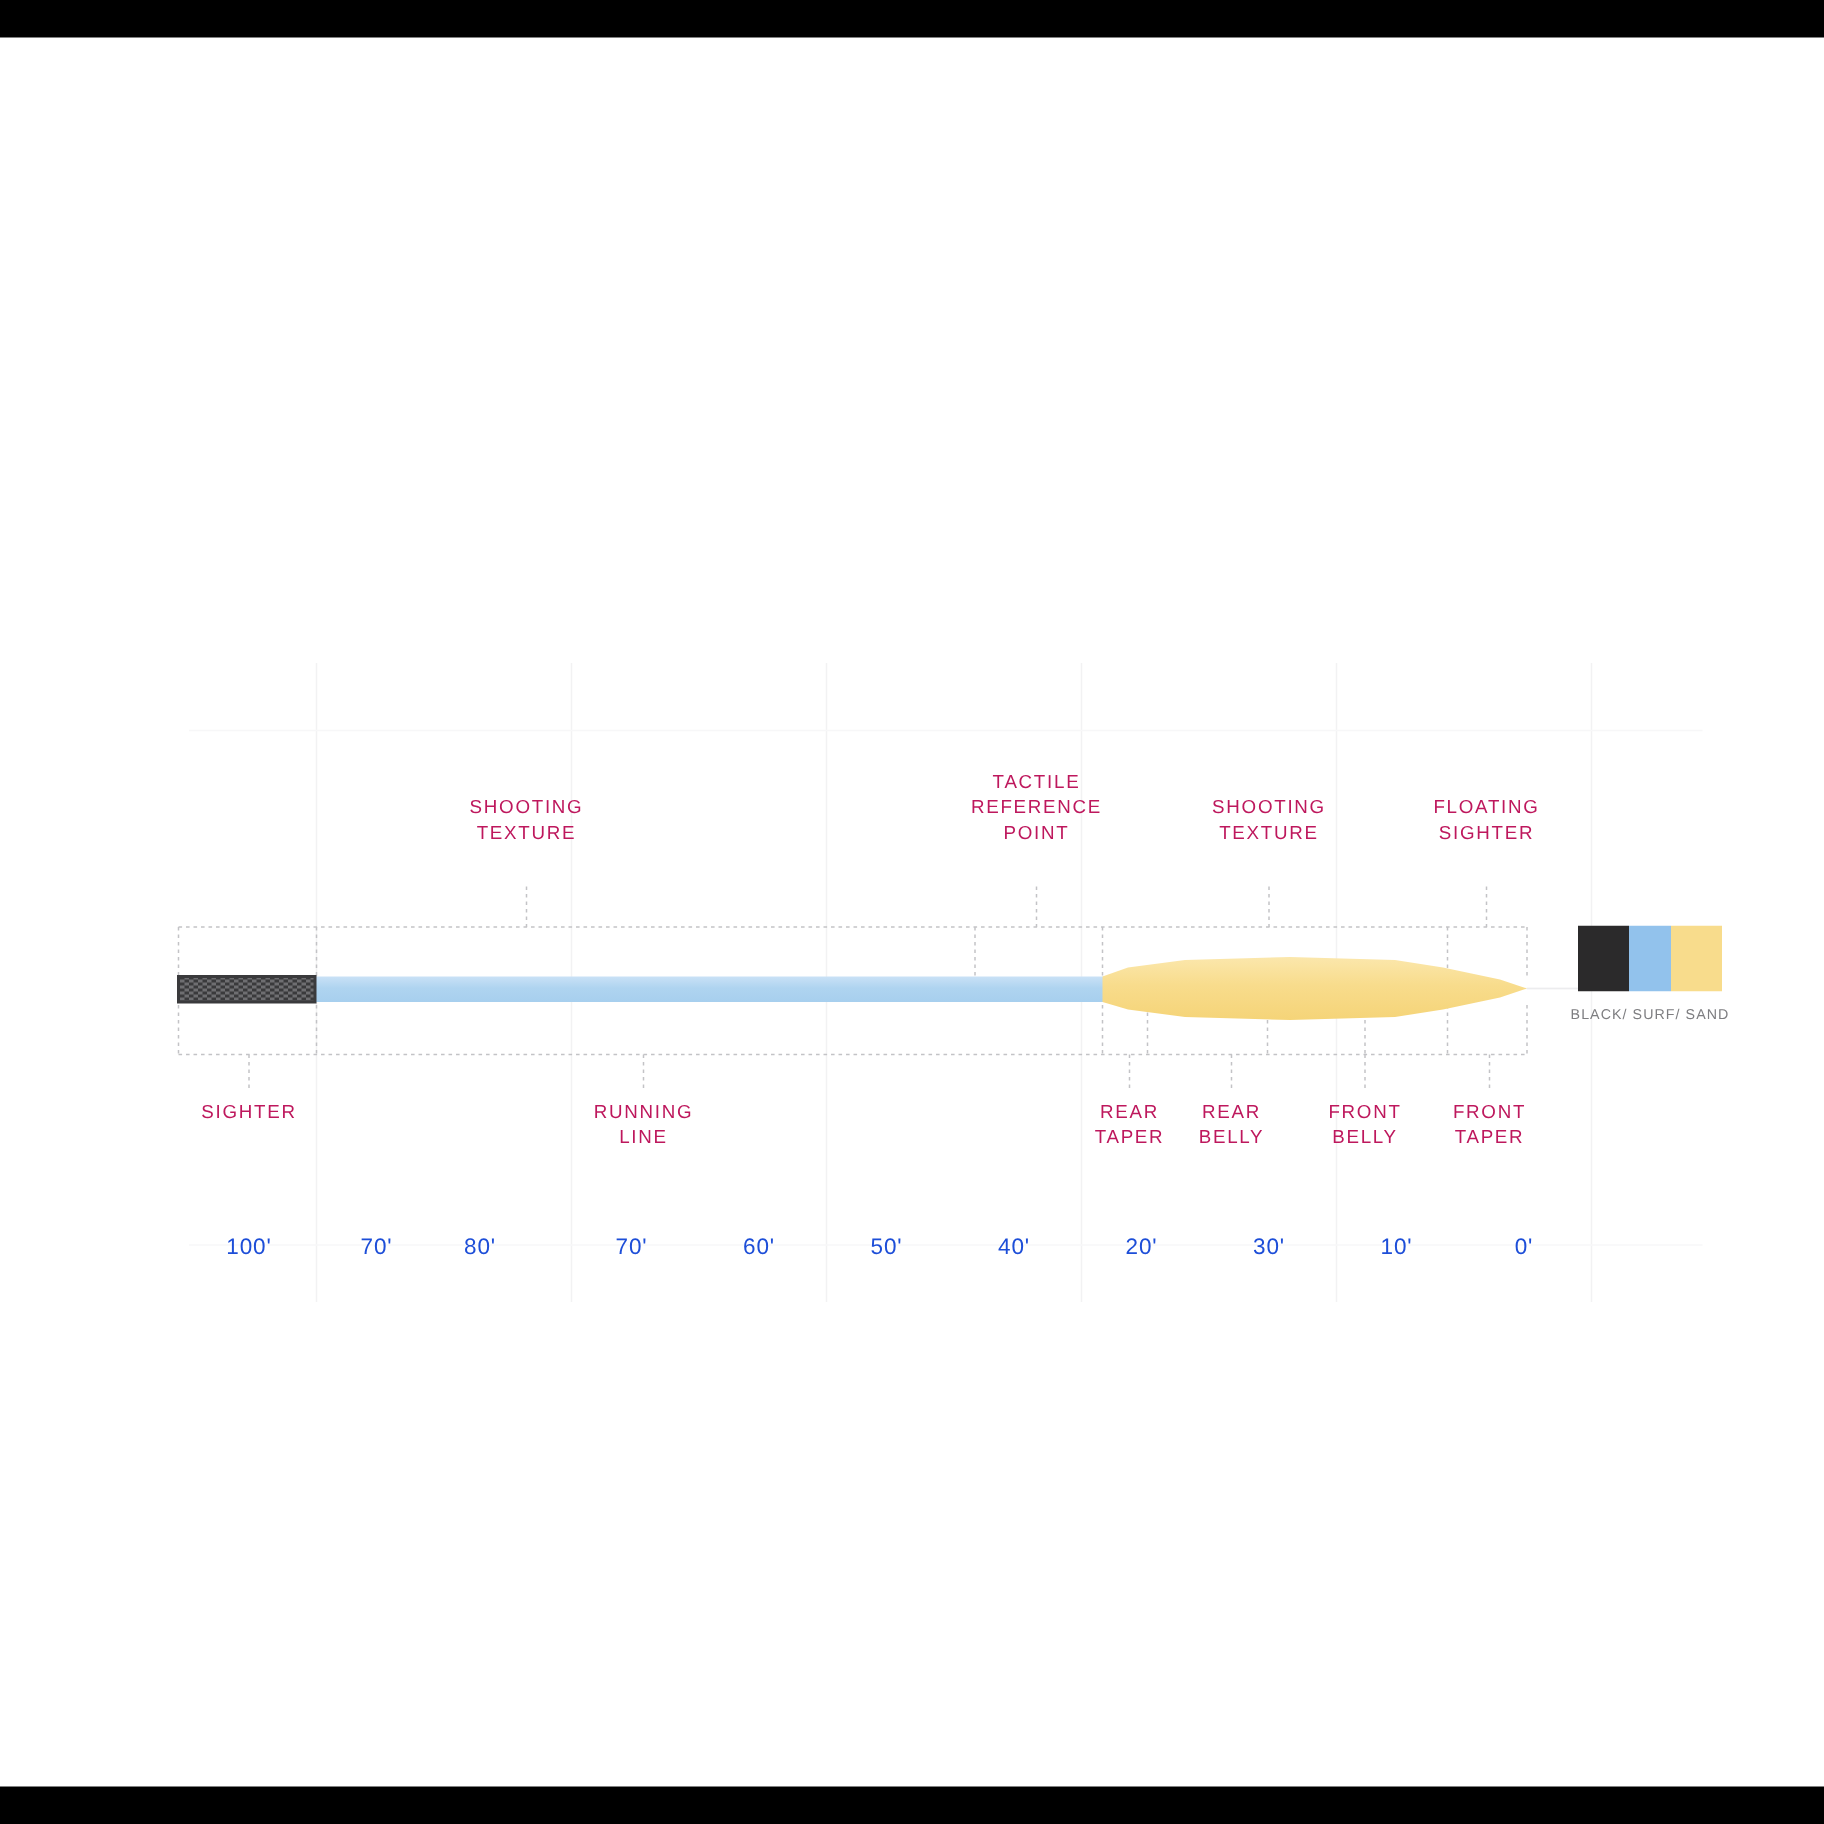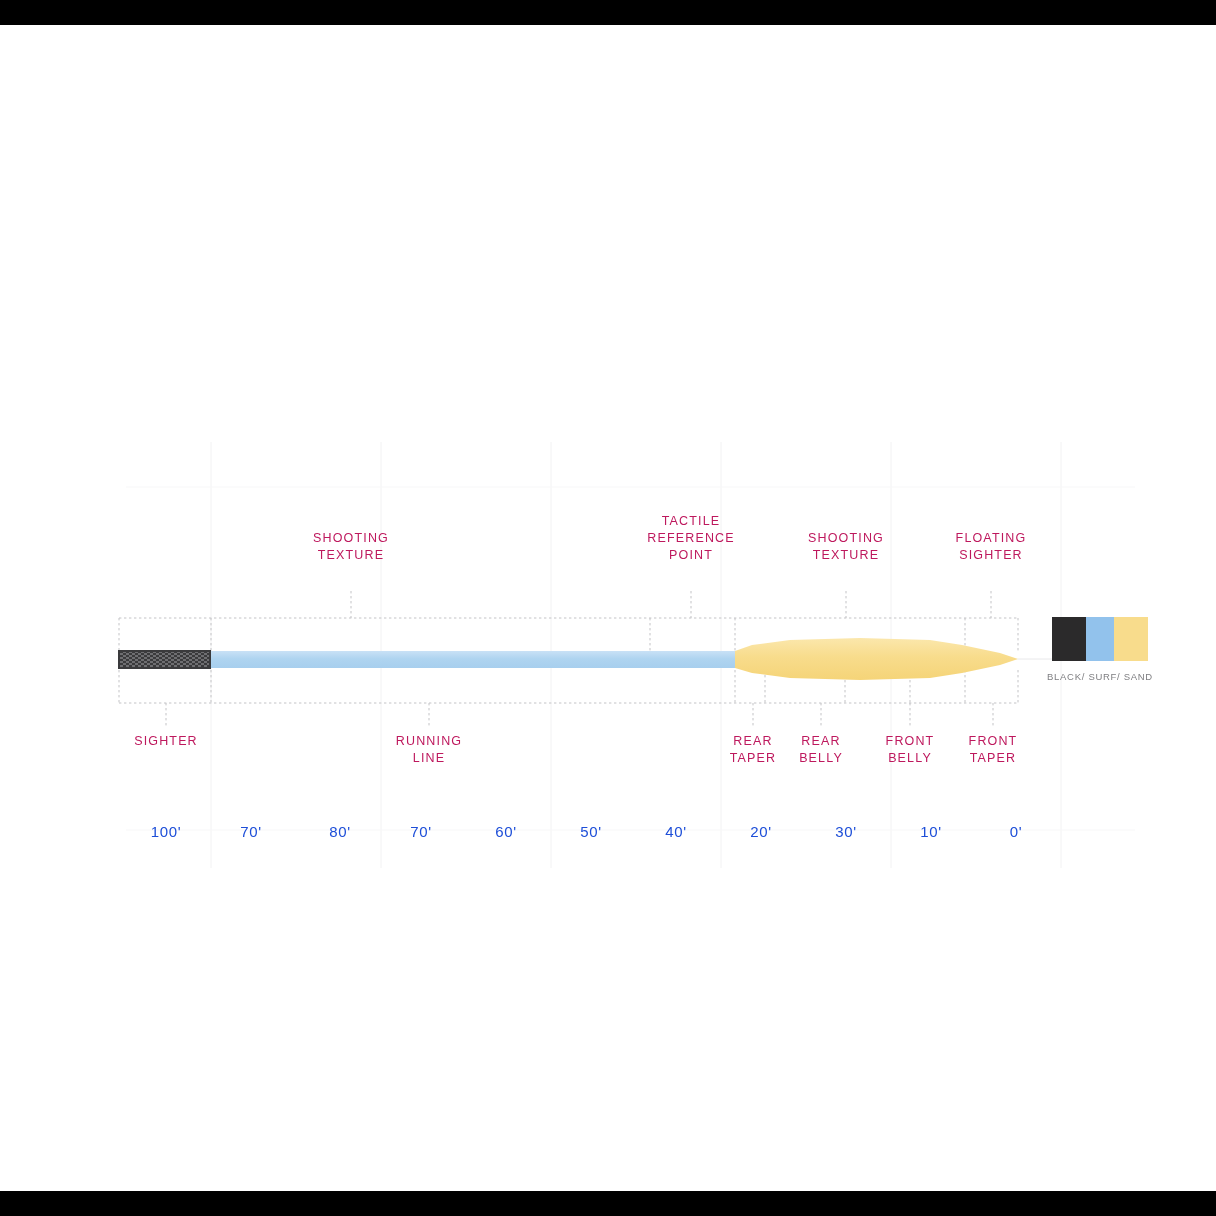--- a/index.html
+++ b/index.html
@@ -180,21 +180,21 @@
 TAPER</div>
       <div class="lbl lbl-bot" style="left:821px; top:708px;">REAR
 BELLY</div>
       <div class="lbl lbl-bot" style="left:910px; top:708px;">FRONT
 BELLY</div>
       <div class="lbl lbl-bot" style="left:993px; top:708px;">FRONT
 TAPER</div>
 
       <div class="tick" style="left:166px;  top:798px;">100'</div>
       <div class="tick" style="left:251px;  top:798px;">70'</div>
-      <div class="tick" style="left:340px;  top:798px;">80'</div>
+      <div class="tick" style="left:320px;  top:798px;">80'</div>
       <div class="tick" style="left:421px;  top:798px;">70'</div>
       <div class="tick" style="left:506px;  top:798px;">60'</div>
       <div class="tick" style="left:591px;  top:798px;text-align:center;">50'</div>
       <div class="tick" style="left:676px;  top:798px;">40'</div>
       <div class="tick" style="left:761px;  top:798px;">20'</div>
       <div class="tick" style="left:846px;  top:798px;">30'</div>
       <div class="tick" style="left:931px;  top:798px;">10'</div>
       <div class="tick" style="left:1016px; top:798px;">0'</div>
 
       <svg style="position:absolute; left:1052px; top:592px; width:96px; height:44px;" viewBox="0 0 96 44">

